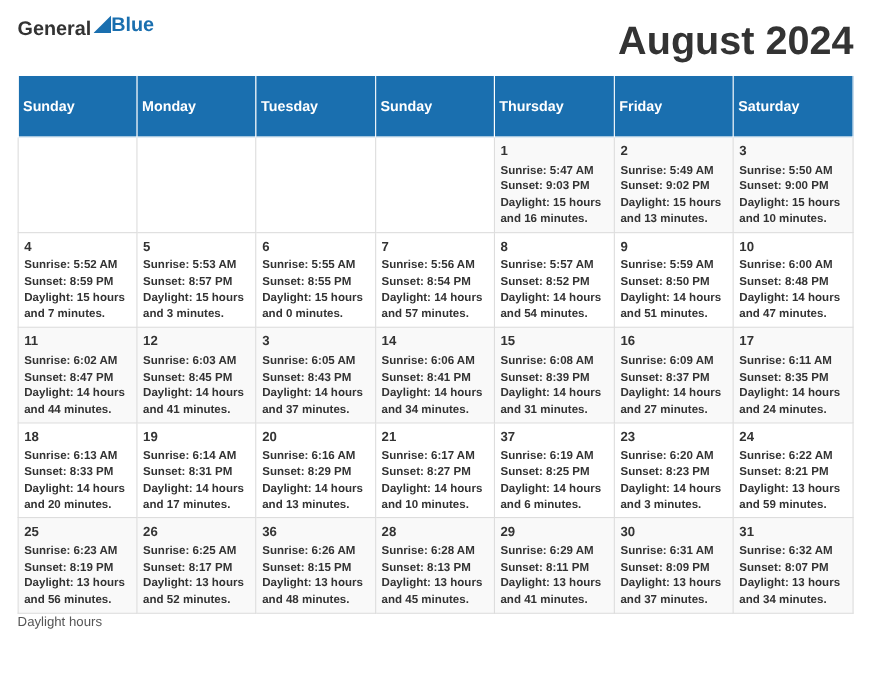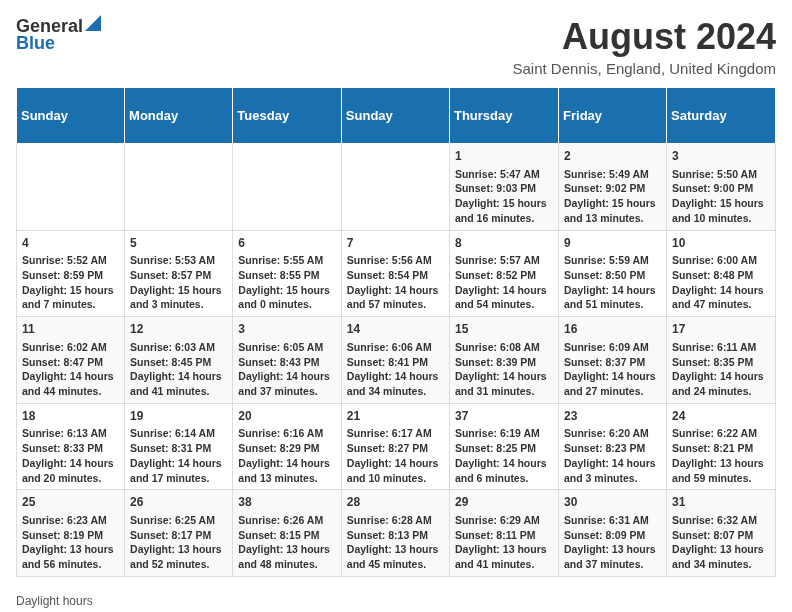--- a/index.html
+++ b/index.html
@@ -11,21 +11,21 @@
       padding: 16px;
     }
     .header-area {
       display: flex;
       justify-content: space-between;
       align-items: flex-start;
       margin-bottom: 10px;
     }
     .logo {
       display: flex;
-      flex-direction: column;
+      flex-direction: row;
       align-items: flex-start;
     }
     .logo-row {
       display: flex;
       align-items: center;
     }
     .title-area {
       text-align: right;
     }
     .main-title {
@@ -77,21 +77,21 @@
     }
     .cell-content {
       font-size: 10.5px;
       color: #333;
       font-weight: bold;
     }
     .empty-cell {
       background: #fff !important;
     }
     .footer-note {
-      margin-top: 17px;
+      margin-top: 0;
       font-size: 12px;
       color: #555;
     }
   </style>
 </head>
 <body>
 
 <div class="header-area">
   <div class="logo">
     <div class="logo-row">
@@ -99,21 +99,20 @@
       <span style="display:inline-block;margin-left:2px;margin-top:-4px;">
         <svg width="16" height="16" viewBox="0 0 16 16">
             <polygon points="0,16 16,16 16,0" fill="#1a6faf"></polygon>
           </svg>
       </span>
     </div>
     <span style="font-size:18px;font-weight:bold;color:#1a6faf;margin-top:-4px;">Blue</span>
   </div>
   <div class="title-area">
     <div class="main-title">August 2024</div>
-    <div class="subtitle">Saint Dennis, England, United Kingdom</div>
   </div>
 </div>
 
 <table class="calendar">
   <thead>
     <tr>
       <th>Sunday</th>
       <th>Monday</th>
       <th>Tuesday</th>
       <th>Sunday</th>
@@ -155,21 +154,21 @@
         <td><span class="day-num">19</span><span class="cell-content">Sunrise: 6:14 AM<br>Sunset: 8:31 PM<br>Daylight: 14 hours and 17 minutes.</span></td>
         <td><span class="day-num">20</span><span class="cell-content">Sunrise: 6:16 AM<br>Sunset: 8:29 PM<br>Daylight: 14 hours and 13 minutes.</span></td>
         <td><span class="day-num">21</span><span class="cell-content">Sunrise: 6:17 AM<br>Sunset: 8:27 PM<br>Daylight: 14 hours and 10 minutes.</span></td>
         <td><span class="day-num">37</span><span class="cell-content">Sunrise: 6:19 AM<br>Sunset: 8:25 PM<br>Daylight: 14 hours and 6 minutes.</span></td>
         <td><span class="day-num">23</span><span class="cell-content">Sunrise: 6:20 AM<br>Sunset: 8:23 PM<br>Daylight: 14 hours and 3 minutes.</span></td>
         <td><span class="day-num">24</span><span class="cell-content">Sunrise: 6:22 AM<br>Sunset: 8:21 PM<br>Daylight: 13 hours and 59 minutes.</span></td>
       </tr>
       <tr>
         <td><span class="day-num">25</span><span class="cell-content">Sunrise: 6:23 AM<br>Sunset: 8:19 PM<br>Daylight: 13 hours and 56 minutes.</span></td>
         <td><span class="day-num">26</span><span class="cell-content">Sunrise: 6:25 AM<br>Sunset: 8:17 PM<br>Daylight: 13 hours and 52 minutes.</span></td>
-        <td><span class="day-num">38</span><span class="cell-content">Sunrise: 6:26 AM<br>Sunset: 8:15 PM<br>Daylight: 13 hours and 48 minutes.</span></td>
+        <td><span class="day-num">36</span><span class="cell-content">Sunrise: 6:26 AM<br>Sunset: 8:15 PM<br>Daylight: 13 hours and 48 minutes.</span></td>
         <td><span class="day-num">28</span><span class="cell-content">Sunrise: 6:28 AM<br>Sunset: 8:13 PM<br>Daylight: 13 hours and 45 minutes.</span></td>
         <td><span class="day-num">29</span><span class="cell-content">Sunrise: 6:29 AM<br>Sunset: 8:11 PM<br>Daylight: 13 hours and 41 minutes.</span></td>
         <td><span class="day-num">30</span><span class="cell-content">Sunrise: 6:31 AM<br>Sunset: 8:09 PM<br>Daylight: 13 hours and 37 minutes.</span></td>
         <td><span class="day-num">31</span><span class="cell-content">Sunrise: 6:32 AM<br>Sunset: 8:07 PM<br>Daylight: 13 hours and 34 minutes.</span></td>
       </tr>
     </tbody>
 </table>
 
 <div class="footer-note">Daylight hours</div>
 

